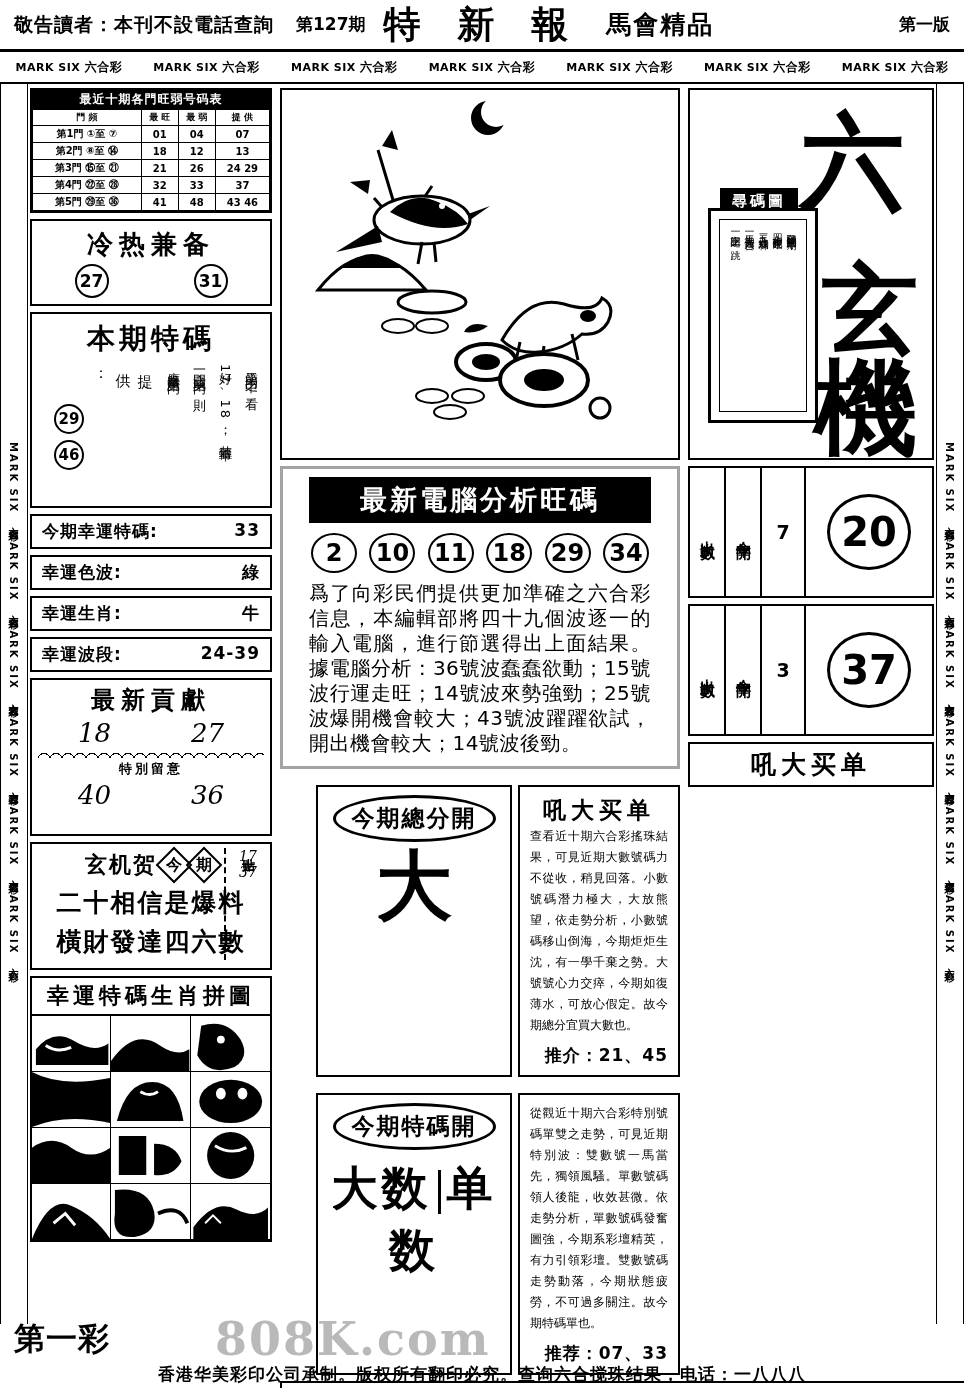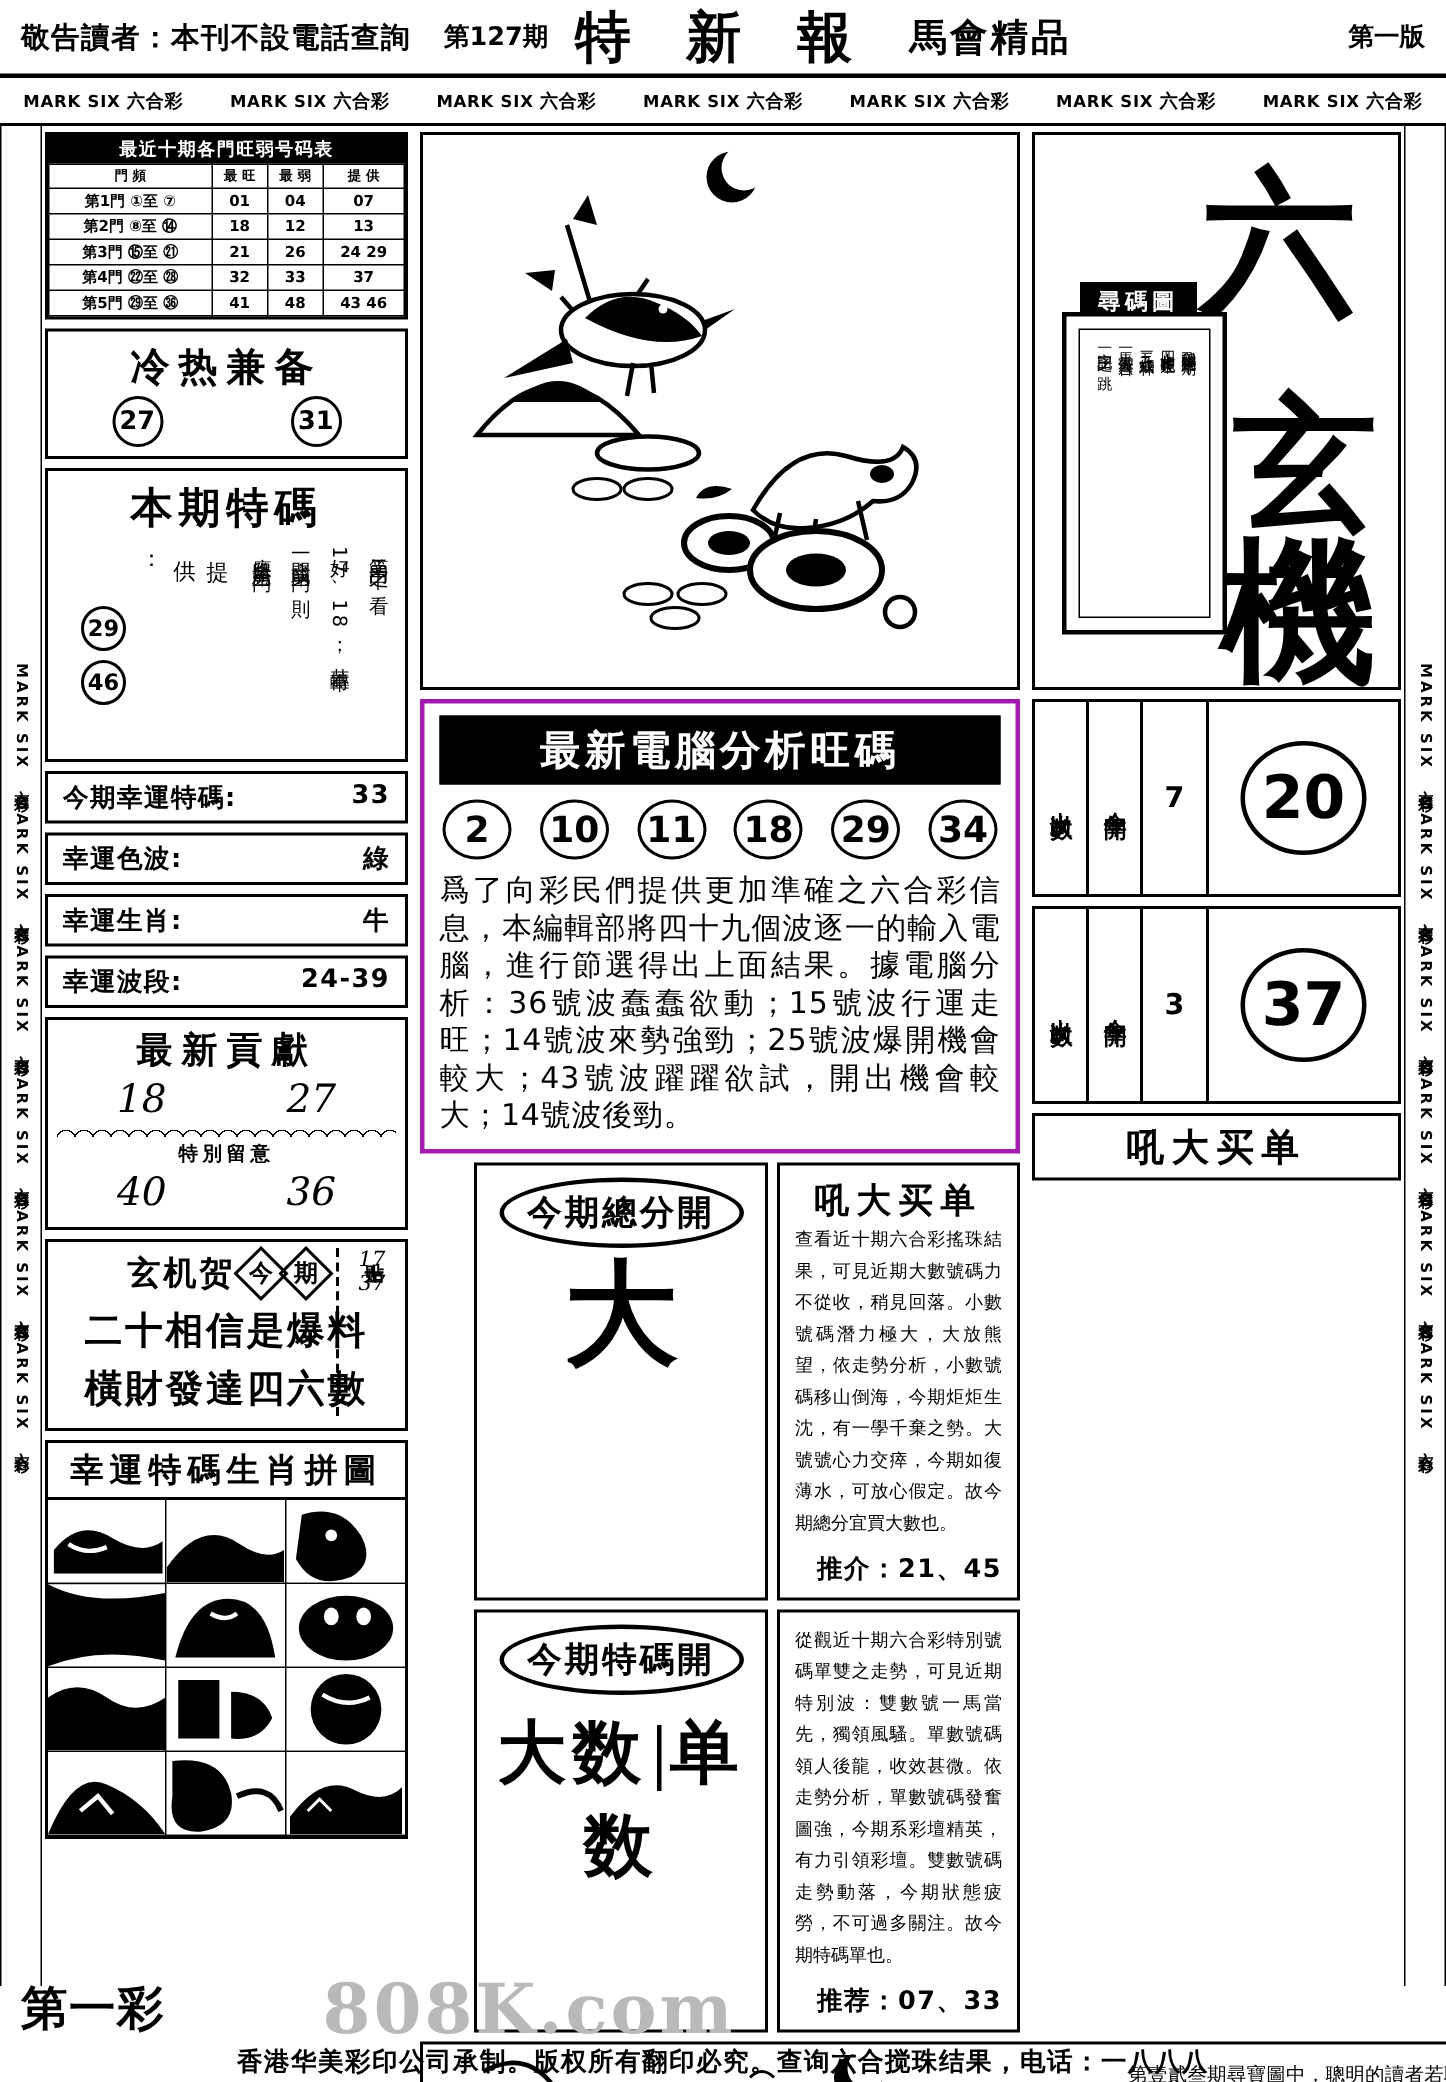--- a/index.html
+++ b/index.html
@@ -81,21 +81,21 @@
   .tema-grid { display:flex; justify-content:flex-end; margin-top:4px; height:150px; }
   .vtext { writing-mode: vertical-rl; font-size:13px; line-height:22px; letter-spacing:2px; }
   .vtext.big { font-size:15px; }
   .tema-circles { display:flex; flex-direction:column; gap:6px; justify-content:center; margin-left:4px;}
   .tema-circles .circ { width:30px; height:30px; font-size:15px; }
 
   .kv { margin-top:6px; padding:4px 10px; font-size:17px; font-weight:bold;
         display:flex; justify-content:space-between; letter-spacing:1px;}
   .kv .val { font-weight:bold; }
 
-  .contrib { margin-top:6px; padding:4px 6px 8px; text-align:center; }
+  .contrib { margin-top:6px; padding:4px 6px 24px; text-align:center; }
   .contrib-title { font-size:24px; font-weight:bold; letter-spacing:6px;
       font-family:"DejaVu Serif","Liberation Serif",serif; }
   .contrib-nums { display:flex; justify-content:space-around; font-size:26px;
       font-style:italic; font-family:"DejaVu Serif","Liberation Serif",serif; margin-top:2px;}
   .wave { height:8px; background:
       radial-gradient(circle at 6px 10px, transparent 6px, #000 6px, #000 7px, transparent 7px) repeat-x;
       background-size:12px 12px; margin:2px 0; }
   .contrib-note { font-size:13px; font-weight:bold; letter-spacing:3px; }
 
   .xuanji { margin-top:6px; padding:6px 6px 10px; position:relative; }
@@ -121,35 +121,35 @@
      font-family:"DejaVu Serif","Liberation Serif",serif; padding:3px 0; }
   .puzzle-grid { display:grid; grid-template-columns:repeat(3,1fr); grid-template-rows:repeat(4,56px);
      border-top:2px solid #000; }
   .puzzle-cell { border-right:1px solid #000; border-bottom:1px solid #000; position:relative; overflow:hidden; }
   .puzzle-cell:nth-child(3n) { border-right:none; }
 
   
   .col-mid { position:absolute; left:250px; top:0; width:400px; }
   .pic-main { height:372px; position:relative; overflow:hidden; }
 
-  .comp-box { margin-top:6px; border:3px solid #a21caf; padding:8px 10px 10px; }
+  .comp-box { margin-top:6px; border:3px solid #a3a3a3; padding:8px 26px 10px; }
   .comp-banner {
     background:#000; color:#fff; text-align:center; font-size:27px; font-weight:bold;
     letter-spacing:3px; padding:3px 0; font-family:"DejaVu Serif","Liberation Serif",serif;
     border:2px solid #000;
   }
   .comp-nums { display:flex; justify-content:space-between; margin:10px 2px 8px; }
   .comp-nums .c {
     border:2px solid #000; border-radius:50%; width:46px; height:40px;
     display:flex; align-items:center; justify-content:center;
     font-size:24px; font-weight:bold;
   }
   .comp-text { font-size:20px; line-height:25px; text-align:justify; letter-spacing:0.5px; }
 
-  .mid-row { display:flex; margin-top:6px; gap:6px;padding-left:36px; }
+  .mid-row { display:flex; margin-top:16px; gap:6px;padding-left:36px; }
   .oval-box { width:196px; border:2px solid #000; text-align:center; padding:8px 0 6px;}
   .oval {
     display:inline-block; border:3px solid #000; border-radius:50%;
     padding:5px 16px; font-size:23px; font-weight:bold; letter-spacing:2px;
     font-family:"DejaVu Serif","Liberation Serif",serif;
   }
   .bigchar { font-size:76px; font-weight:bold; line-height:1;
      font-family:"DejaVu Serif","Liberation Serif",serif; margin-top:6px;}
   .twochar { font-size:46px; font-weight:bold; letter-spacing:4px; margin-top:8px;
      font-family:"DejaVu Serif","Liberation Serif",serif;}

